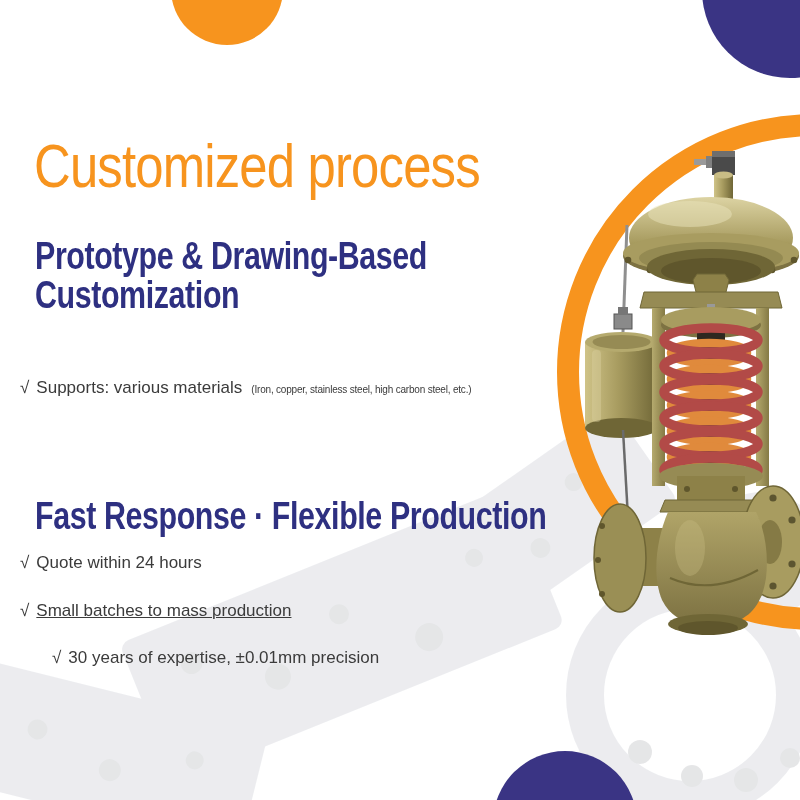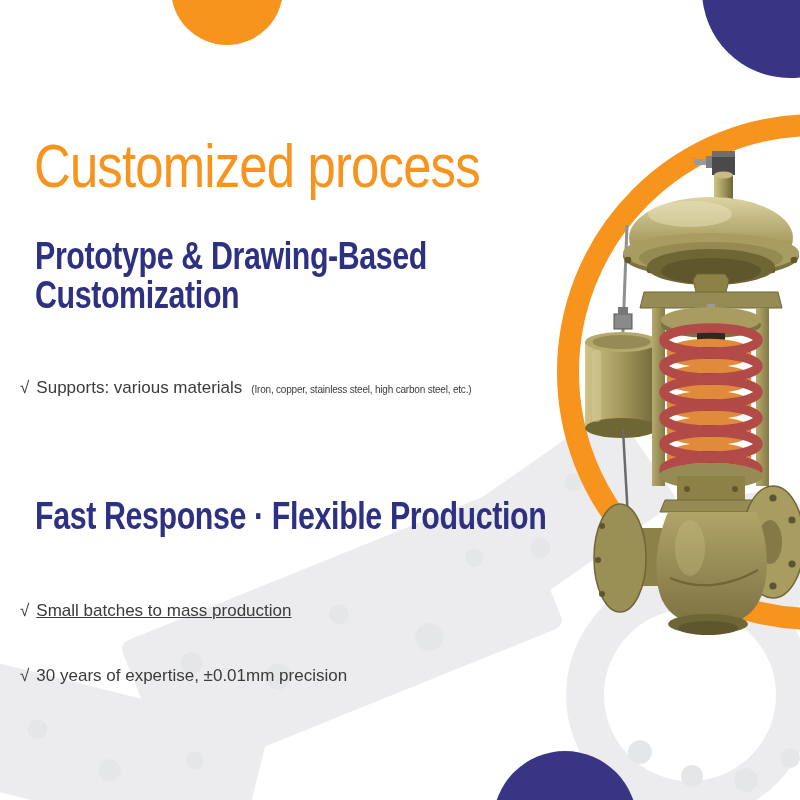--- a/index.html
+++ b/index.html
@@ -25,21 +25,21 @@
   }
   .h1{top:237px;}
   .h2{top:497px;}
   .bullet{
     position:absolute;left:20px;white-space:nowrap;
     font-size:17px;line-height:20px;color:var(--text);
   }
   .bullet .mark{display:inline-block;margin-right:7px;}
   .bullet .note{font-size:10px;margin-left:9px;letter-spacing:-0.2px;}
   .b1a{top:325px;} .b1b{top:378px;} .b1c{top:429px;}
-  .b2a{top:553px;} .b2b{top:601px;text-decoration:underline;} .b2c{top:666px;}
+  .b2a{top:553px;} .b2b{top:601px;text-decoration:underline;} .b2c{top:648px;margin-left:32px;}
   
   .machinery{position:absolute;left:0;top:420px;width:800px;height:380px;opacity:0.11;}
   .valve{position:absolute;left:530px;top:108px;width:270px;height:542px;}
 </style>
 </head>
 <body>
 
 <div id="stage">
 
   <svg class="machinery" viewBox="0 0 800 380" aria-hidden="true">
@@ -201,20 +201,23 @@
   </div>
 
   <div class="bullet b1b">
     <span class="mark">√</span><span>Supports: various materials</span><span class="note">(Iron, copper, stainless steel, high carbon steel, etc.)</span>
   </div>
 
   <div class="heading h2">
     <div>Fast Response · Flexible Production</div>
   </div>
 
+  <div class="bullet b2a">
+    <span class="mark">√</span><span>Quote within 24 hours</span><span class="note"></span>
+  </div>
   <div class="bullet b2b">
     <span class="mark">√</span><span>Small batches to mass production</span><span class="note"></span>
   </div>
   <div class="bullet b2c">
     <span class="mark">√</span><span>30 years of expertise, ±0.01mm precision</span><span class="note"></span>
   </div>
 
 </div>
 
 </body></html>

